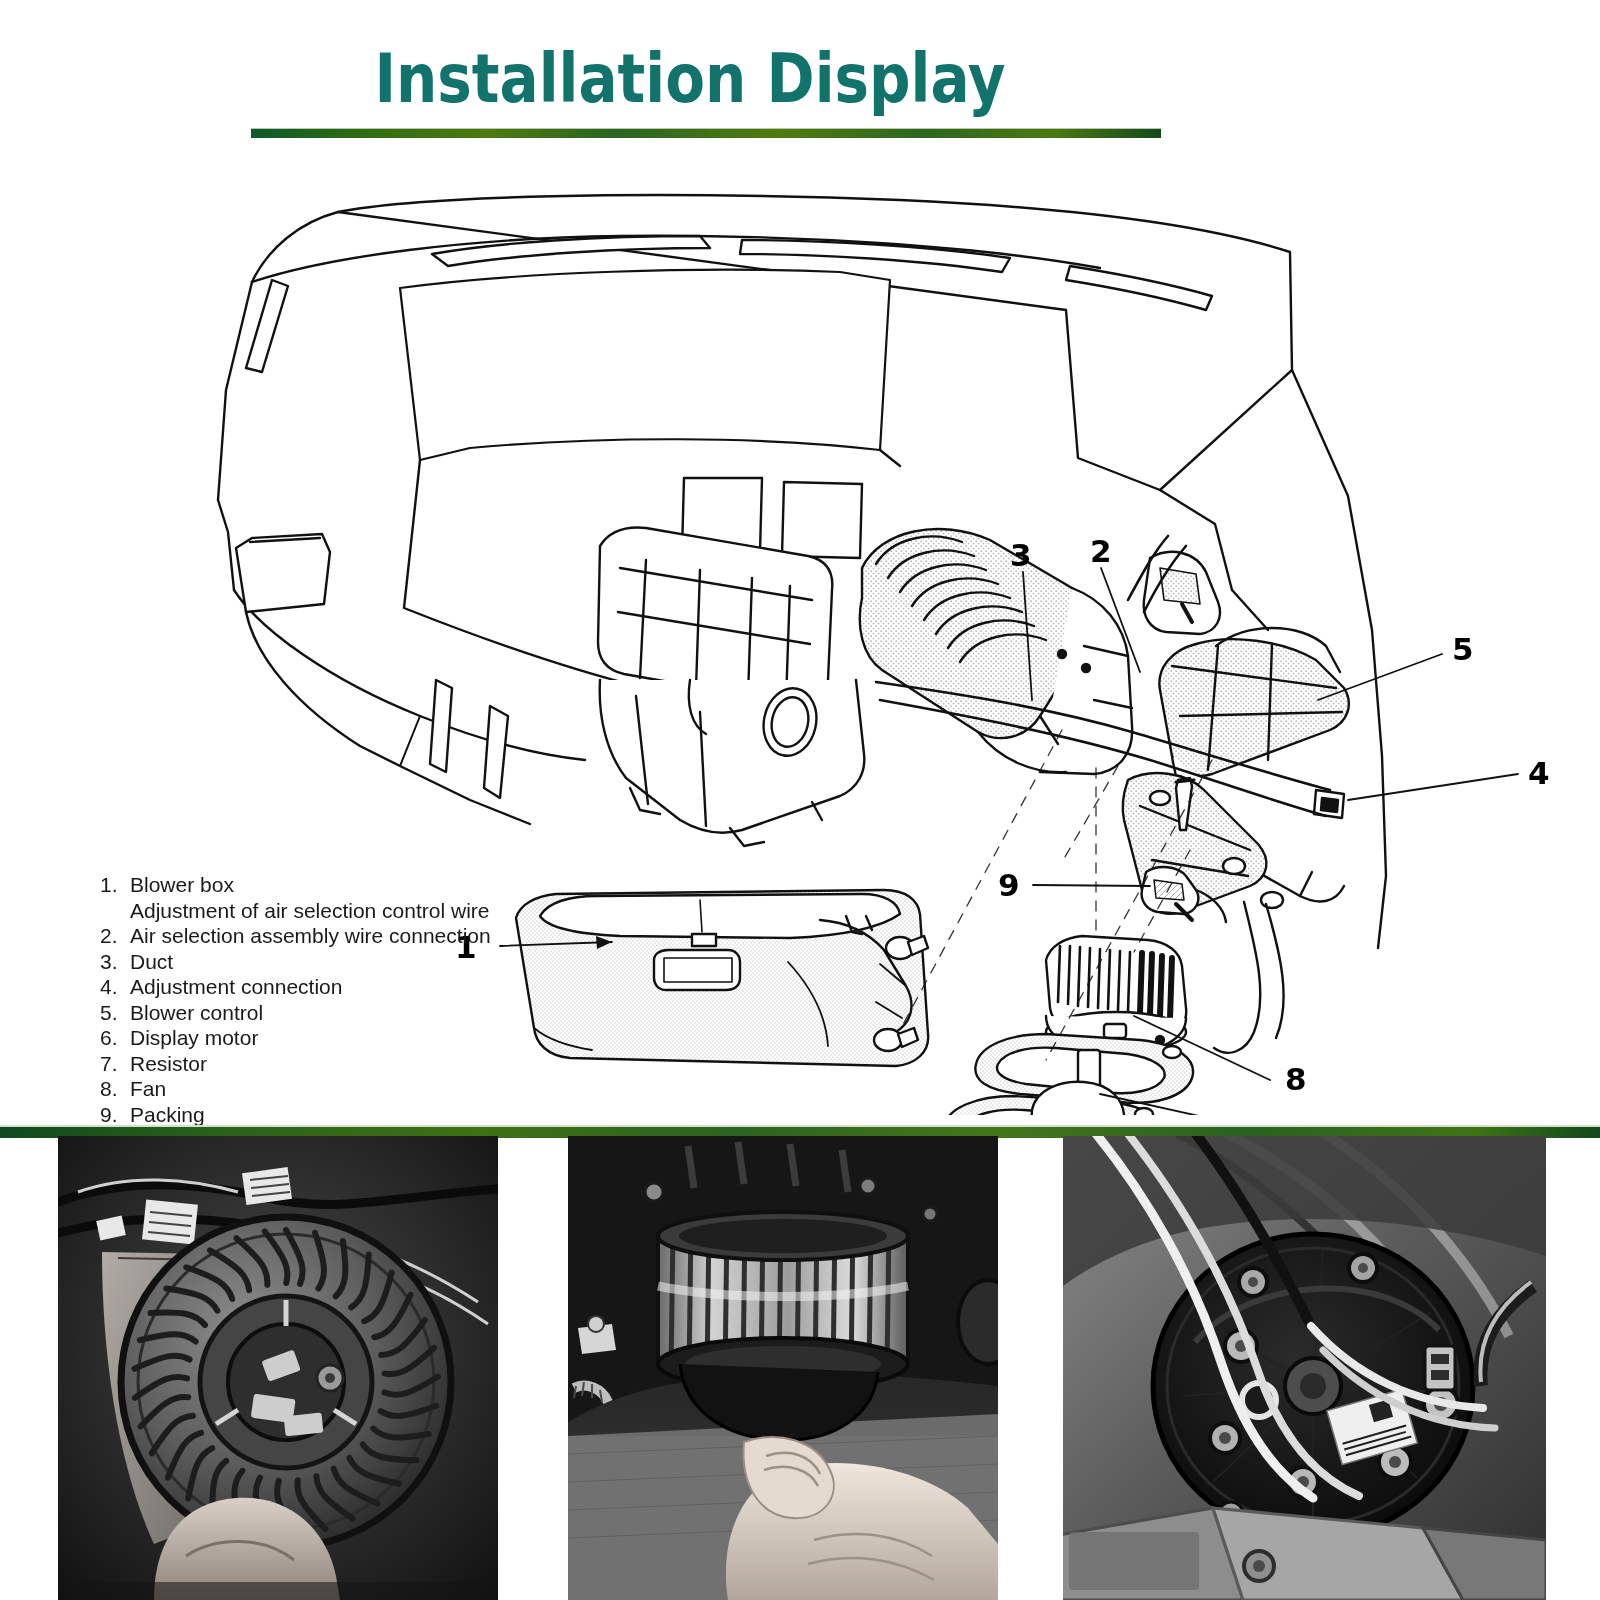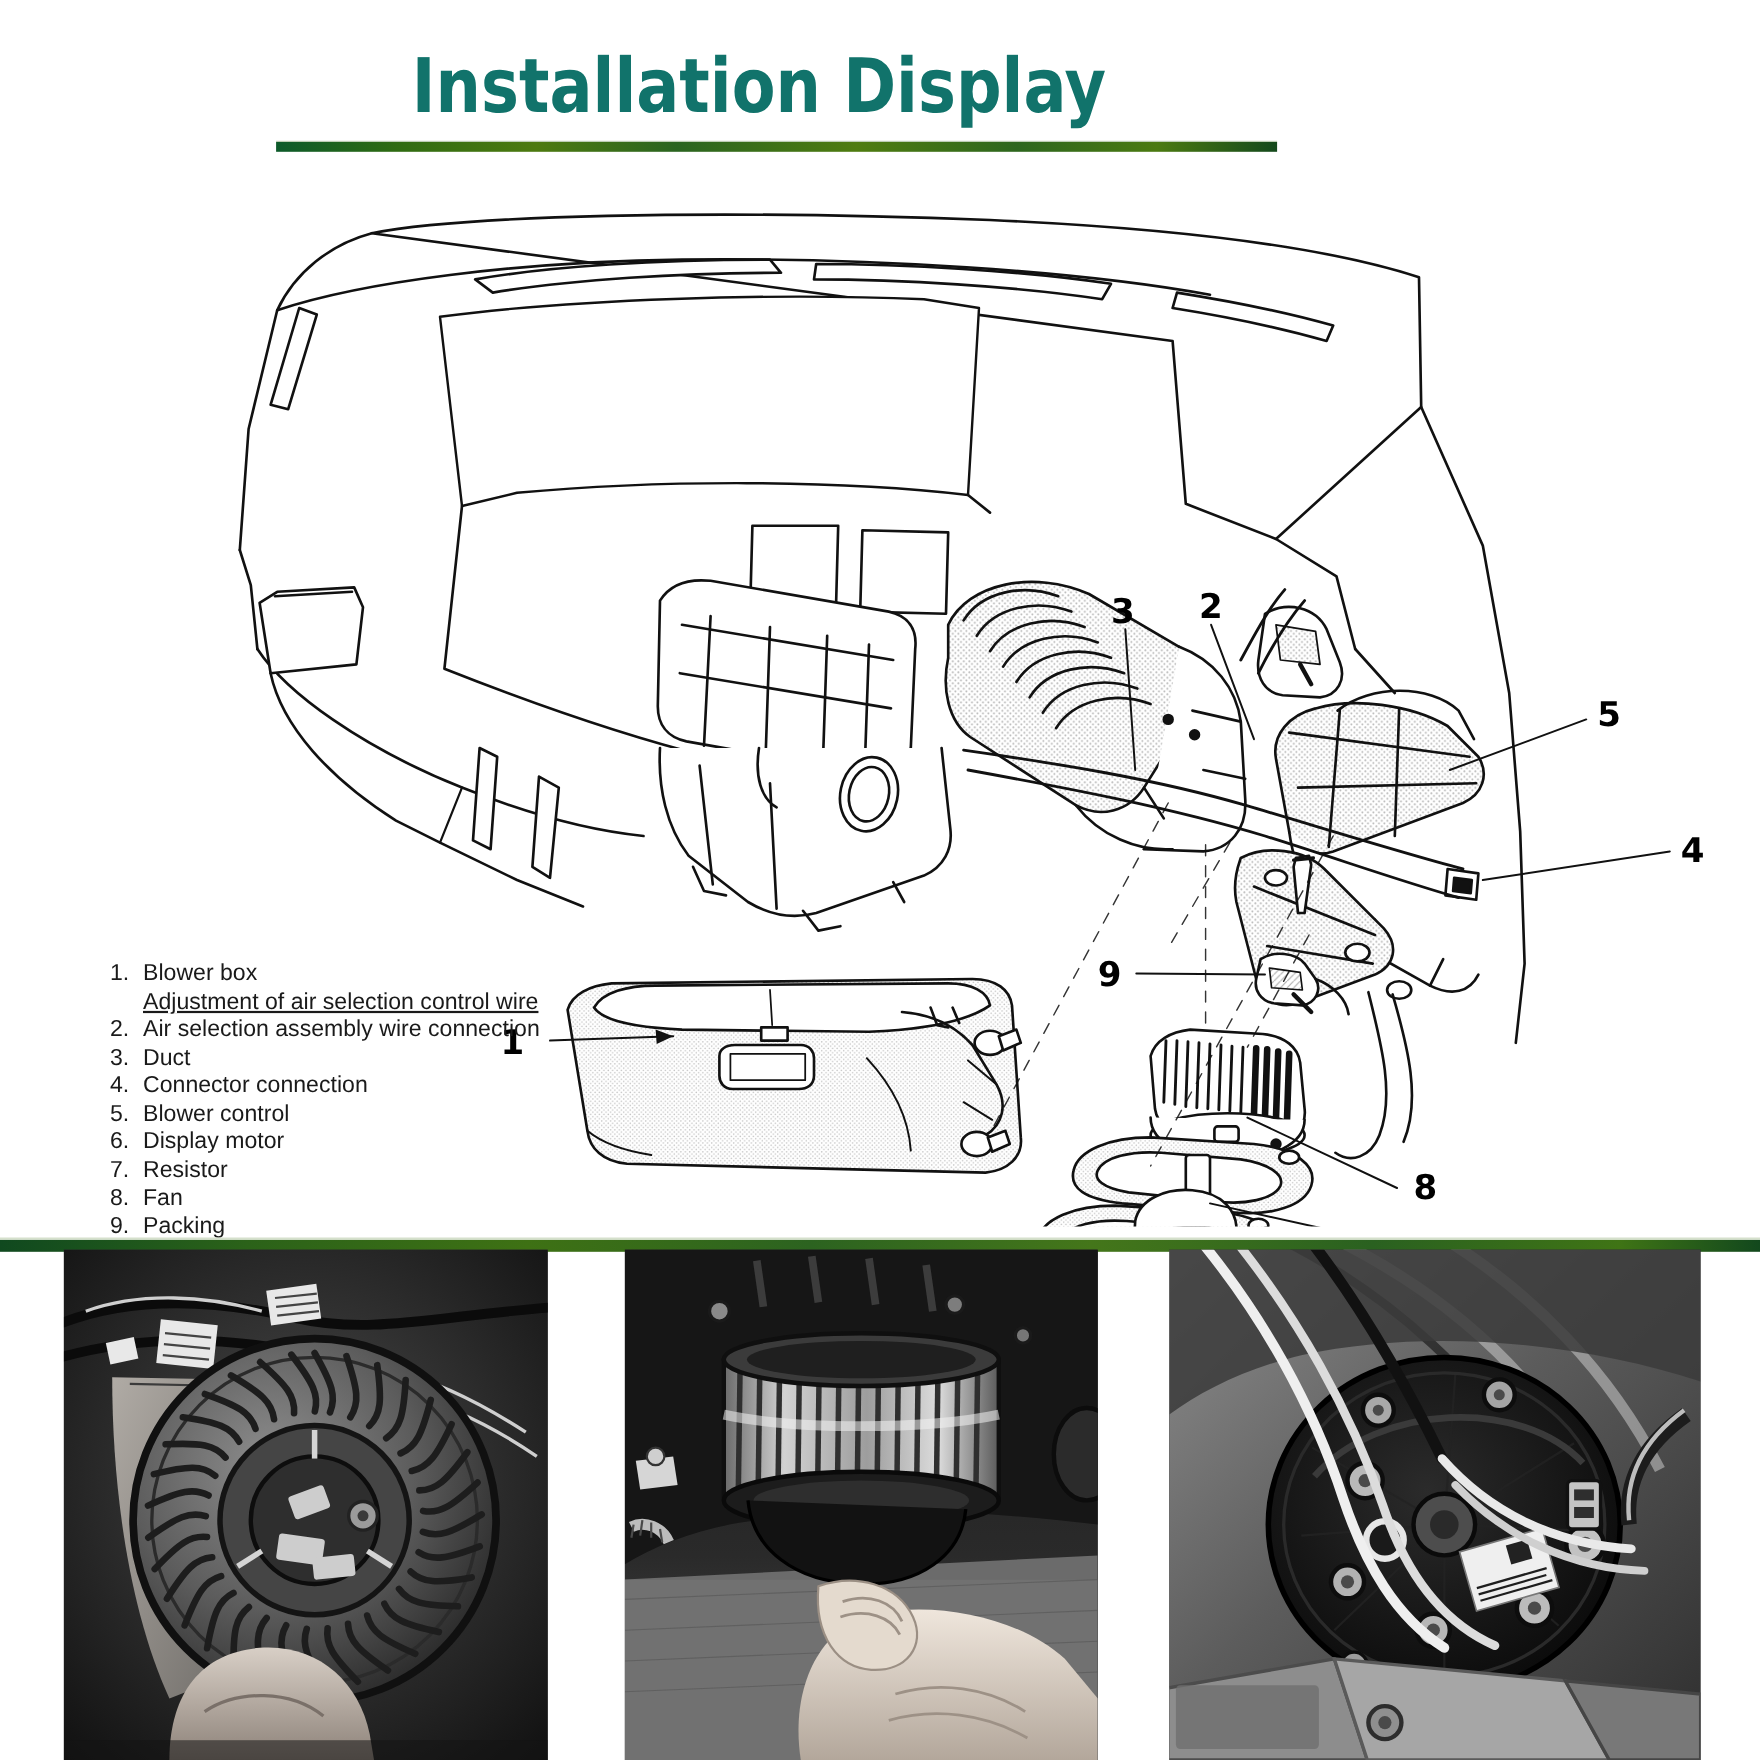--- a/index.html
+++ b/index.html
@@ -28,21 +28,21 @@
   }
 
   
   #legend{
     position:absolute;left:100px;top:872px;width:560px;
     font-family:"Liberation Sans",sans-serif;font-size:21px;color:#1a1a1a;
     line-height:25.5px;
   }
   #legend .row{display:flex;white-space:nowrap;}
   #legend .num{width:30px;flex:0 0 30px;}
-  #legend .sub{padding-left:30px;white-space:nowrap;text-decoration:underline;}
+  #legend .sub{padding-left:30px;white-space:nowrap;}
 
   
   #bottom-rule{
     position:absolute;left:0;top:1125px;width:1600px;height:11px;
     background:linear-gradient(90deg,#10491f 0%,#2b6219 14%,#3e7114 30%,#2c6320 46%,#44761a 62%,#2a6120 78%,#3f7415 92%,#12481d 100%);
     border-top:2px solid #d5e0cc;
   }
 
   
   #photo-strip{position:absolute;left:0;top:1136px;width:1600px;height:464px;}
@@ -379,21 +379,21 @@
     <span>Air selection assembly wire connection</span>
   </div>
 
   <div class="row">
     <span class="num">3.</span>
     <span>Duct</span>
   </div>
 
   <div class="row">
     <span class="num">4.</span>
-    <span>Connector connection</span>
+    <span>Adjustment connection</span>
   </div>
 
   <div class="row">
     <span class="num">5.</span>
     <span>Blower control</span>
   </div>
 
   <div class="row">
     <span class="num">6.</span>
     <span>Display motor</span>

